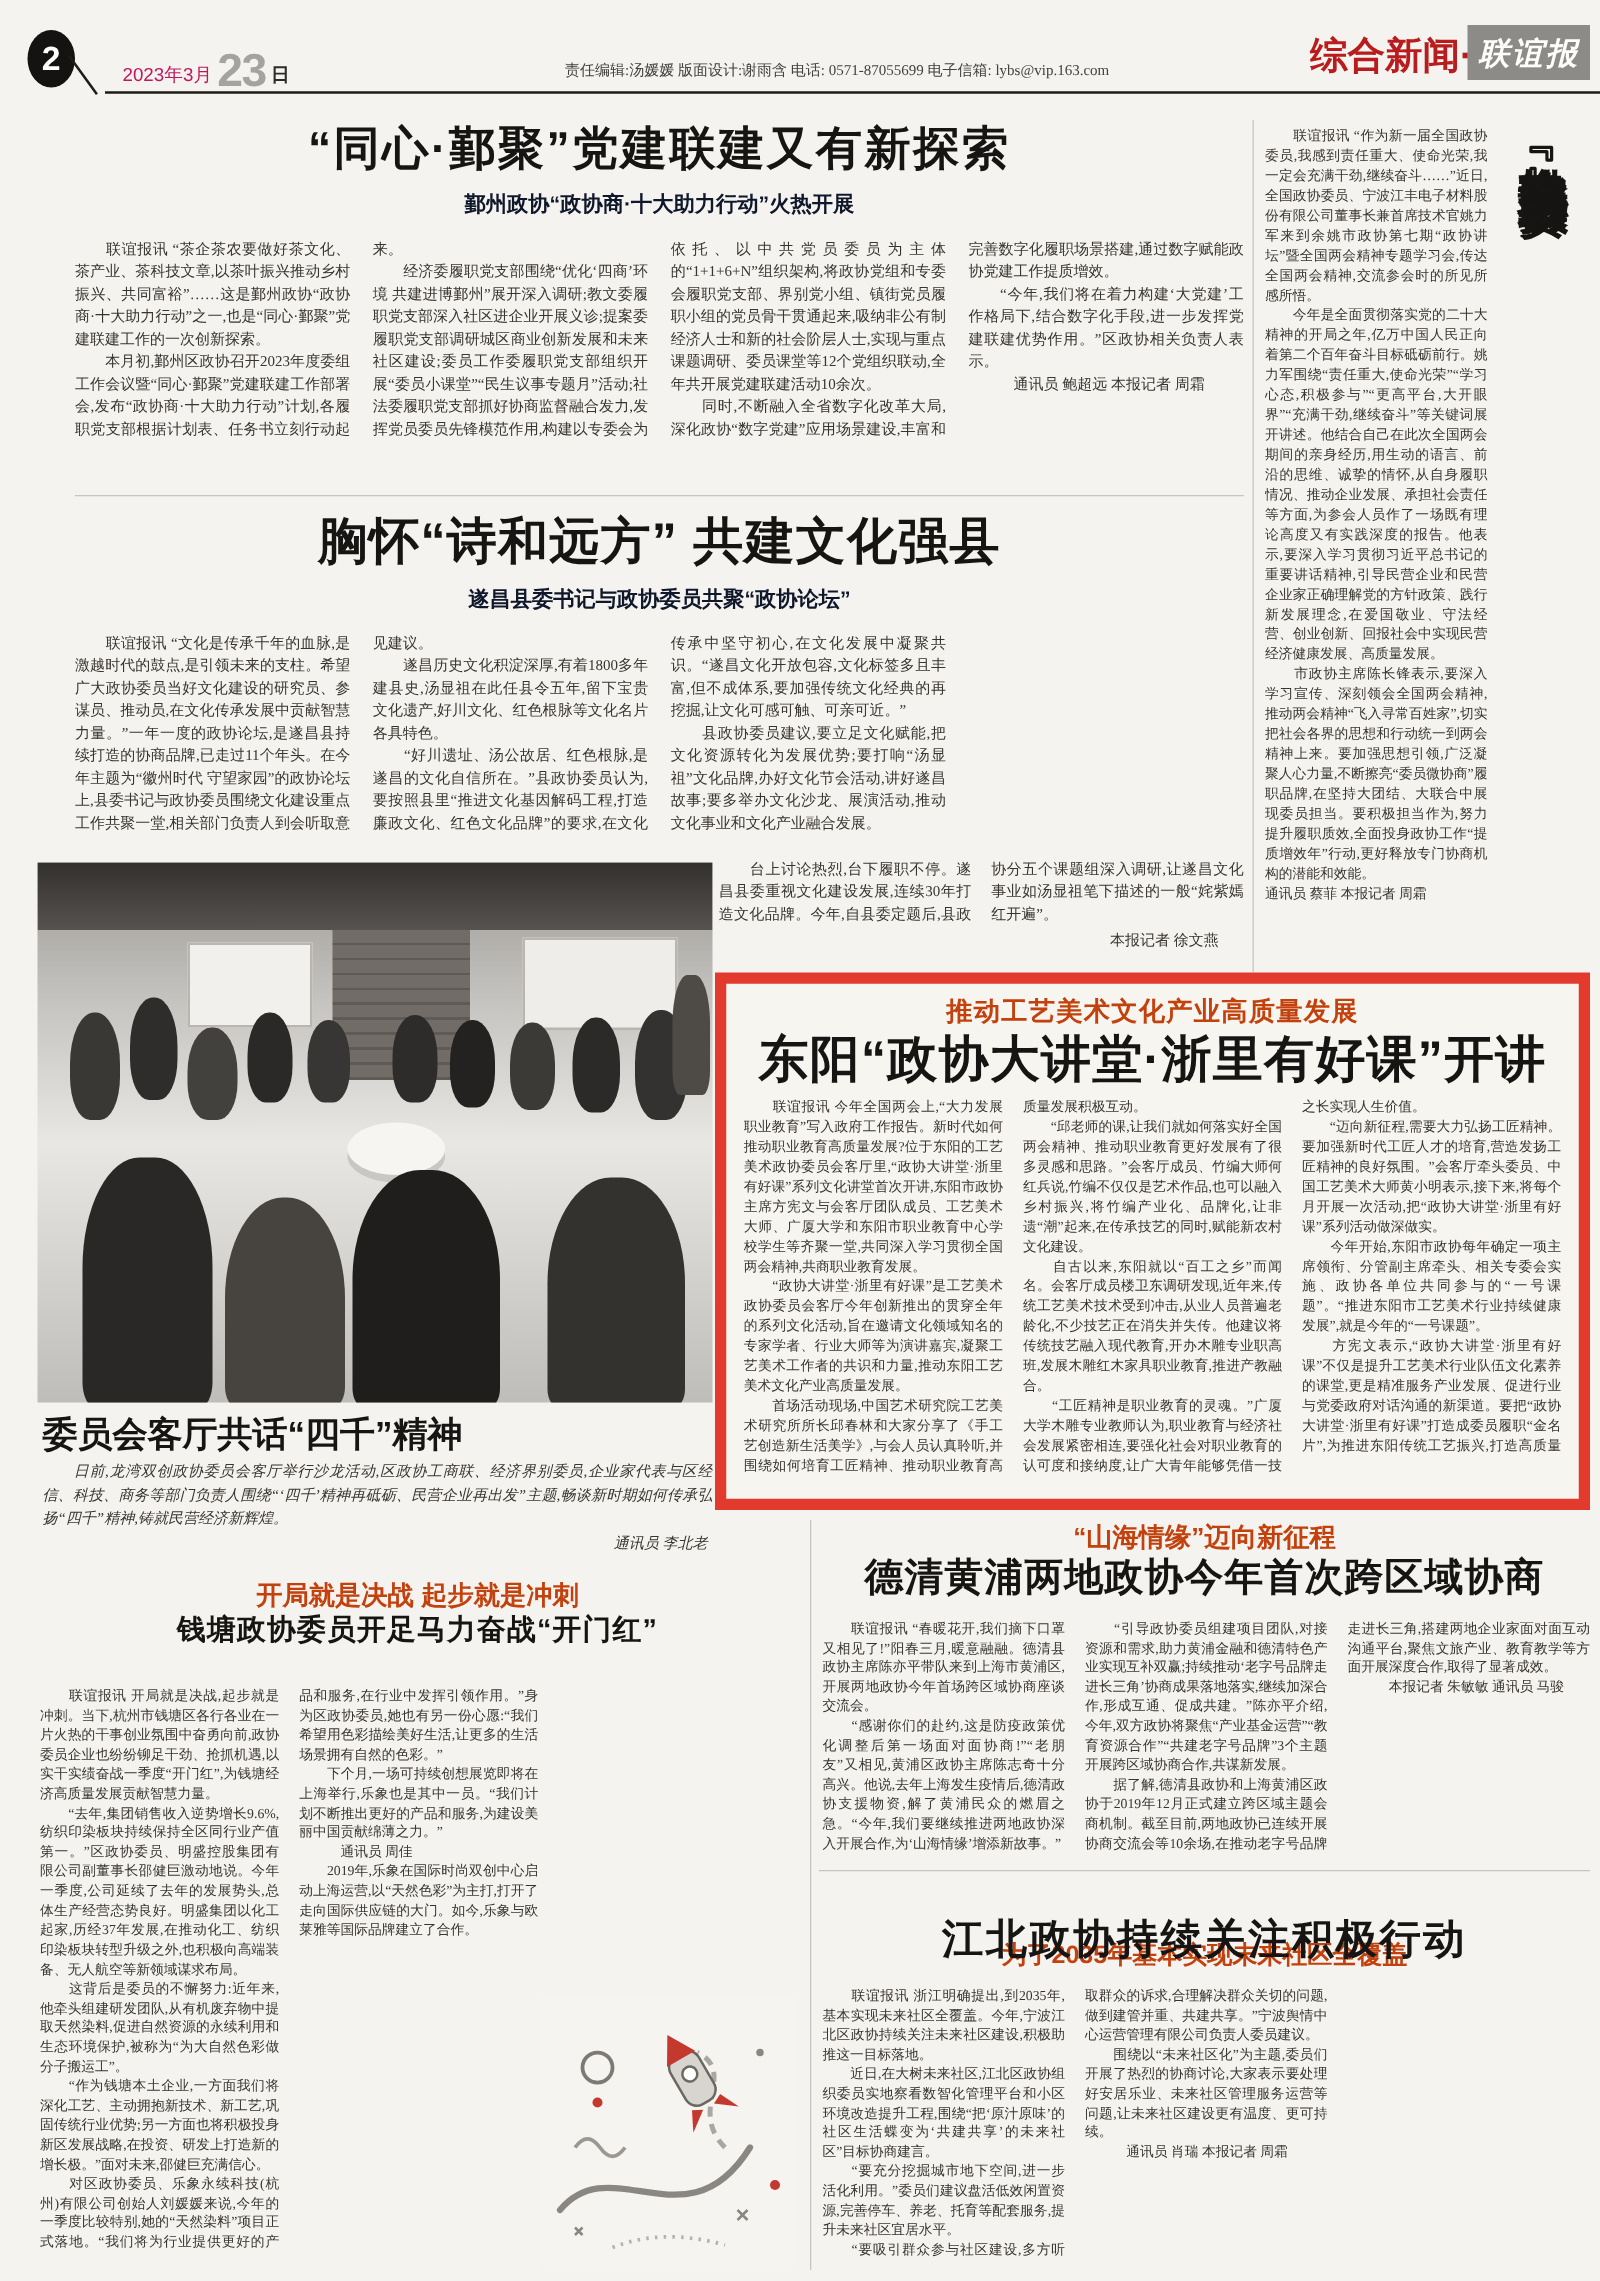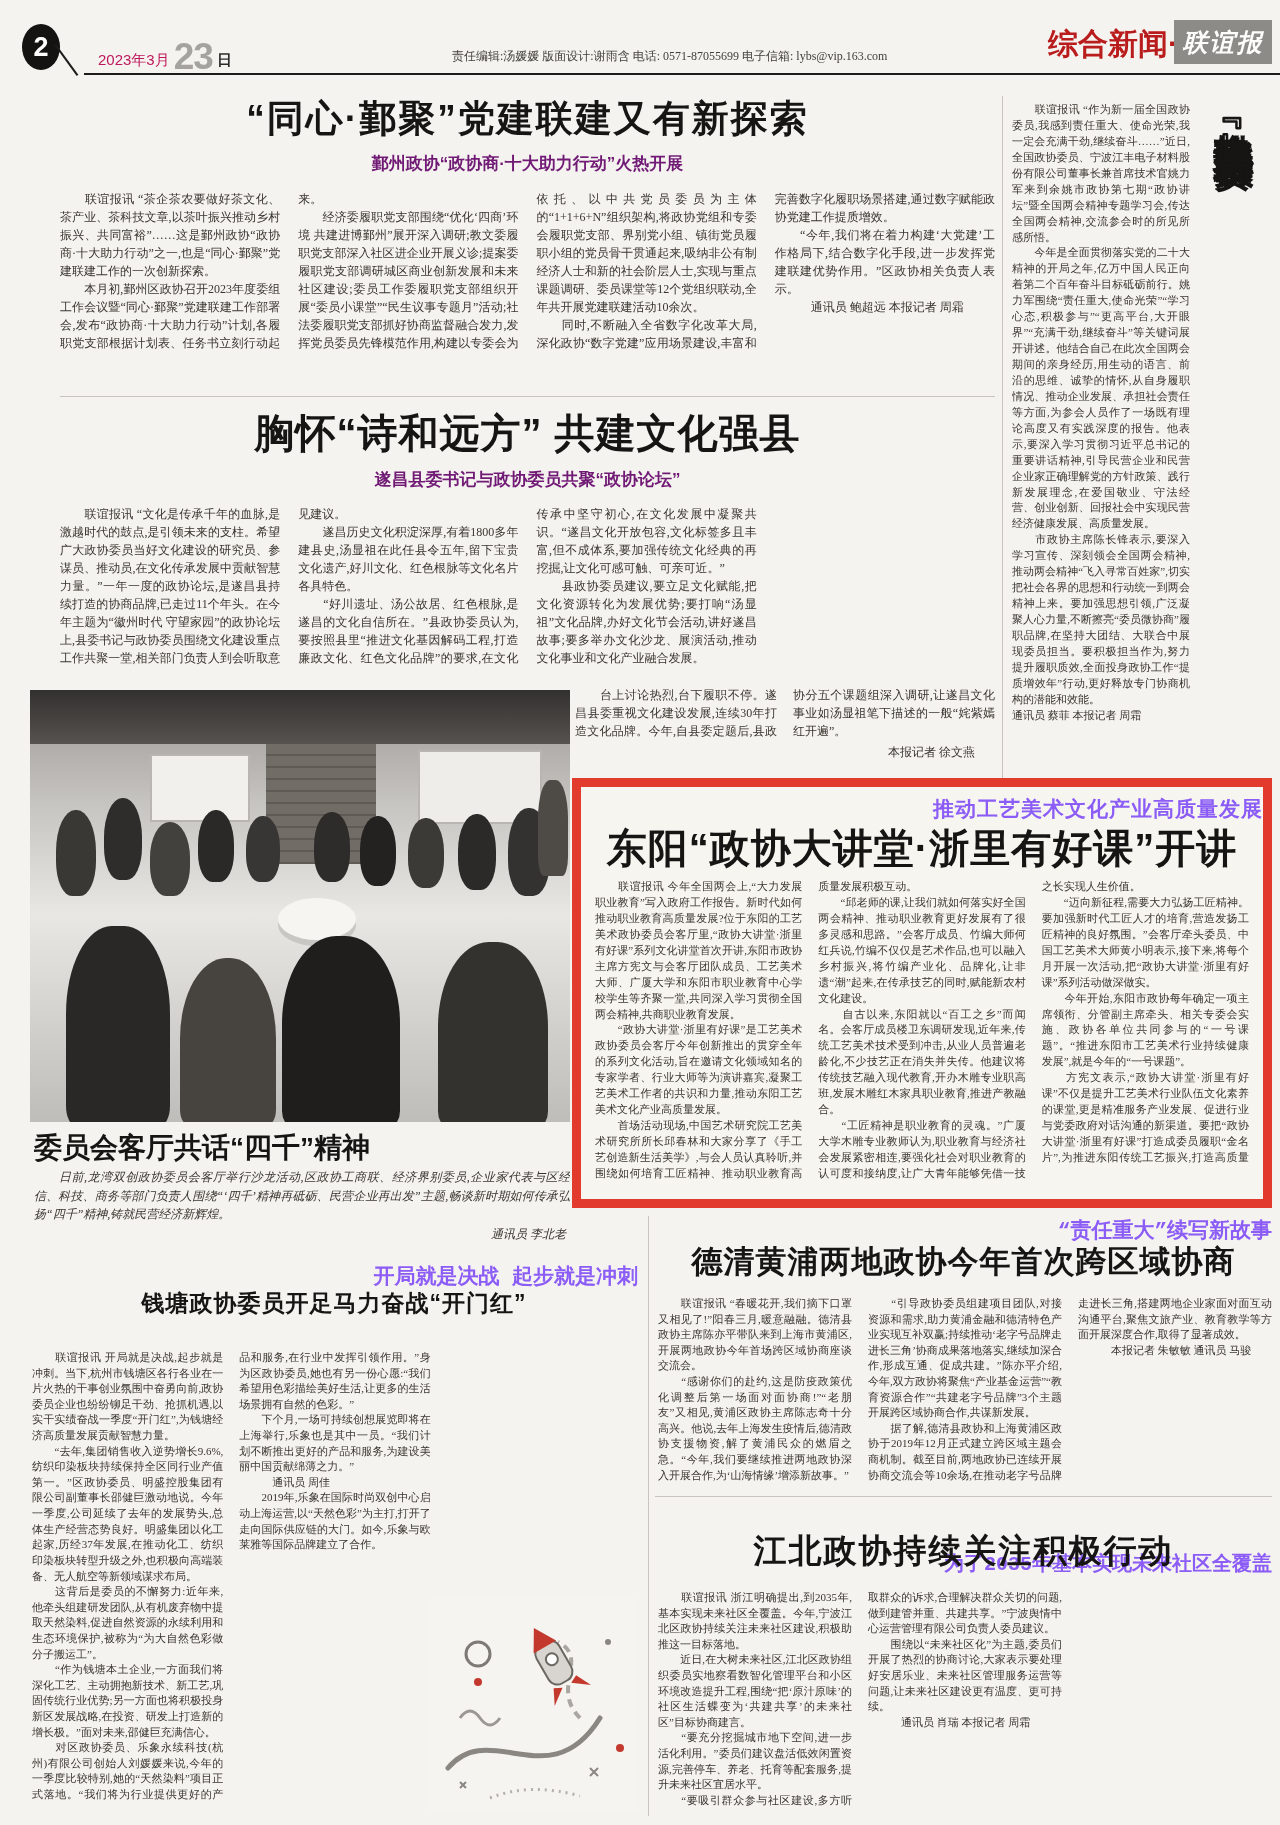--- a/index.html
+++ b/index.html
@@ -1,21 +1,21 @@
 <!DOCTYPE html>
 <html><head>
 <meta charset="utf-8">
 <style>
   html,body{margin:0;padding:0;background:#dedcd8;}
   .page{position:relative;width:1280px;height:1825px;margin:0 auto;background:#f5f3ef;
         font-family:"Liberation Serif",serif;color:#2f2d2a;overflow:hidden;}
   .abs{position:absolute;}
   .hl{font-family:"Liberation Sans",sans-serif;font-weight:900;color:#161513;text-align:center;line-height:1.15;}
-  .kicker{font-family:Liberation Mono, monospace;font-weight:800;color:#8b5cf6;text-align:right;}
-  .subhead{font-family:"Liberation Sans",sans-serif;font-weight:700;color:#701a75;text-align:center;}
+  .kicker{font-family:Liberation Sans, sans-serif;font-weight:800;color:#c2410c;text-align:center;}
+  .subhead{font-family:"Liberation Sans",sans-serif;font-weight:700;color:#0f172a;text-align:center;}
   .body-text{text-align:justify;white-space:pre-line;color:#38352f;overflow:hidden;}
   .cols4{column-count:4;column-gap:18px;column-fill:auto;}
   .cols3{column-count:3;column-gap:16px;column-fill:auto;}
   .cols2{column-count:2;column-gap:16px;column-fill:auto;}
   .hr{background:#c7c4bf;height:1px;}
   .vr{background:#c7c4bf;width:1px;}
   .blackline{background:#1d1c1a;}
   .byline-right{text-align:right;color:#38352f;}
   .fig{position:absolute;background:#2d2b29;border-radius:48% 48% 40% 40%;filter:blur(0.4px);}
   .redbox{border:9px solid #e23b2d;background:#f7f5f0;box-sizing:border-box;}
@@ -114,21 +114,21 @@
 　　首场活动现场,中国艺术研究院工艺美术研究所所长邱春林和大家分享了《手工艺创造新生活美学》,与会人员认真聆听,并围绕如何培育工匠精神、推动职业教育高质量发展积极互动。
 　　“邱老师的课,让我们就如何落实好全国两会精神、推动职业教育更好发展有了很多灵感和思路。”会客厅成员、竹编大师何红兵说,竹编不仅仅是艺术作品,也可以融入乡村振兴,将竹编产业化、品牌化,让非遗“潮”起来,在传承技艺的同时,赋能新农村文化建设。
 　　自古以来,东阳就以“百工之乡”而闻名。会客厅成员楼卫东调研发现,近年来,传统工艺美术技术受到冲击,从业人员普遍老龄化,不少技艺正在消失并失传。他建议将传统技艺融入现代教育,开办木雕专业职高班,发展木雕红木家具职业教育,推进产教融合。
 　　“工匠精神是职业教育的灵魂。”广厦大学木雕专业教师认为,职业教育与经济社会发展紧密相连,要强化社会对职业教育的认可度和接纳度,让广大青年能够凭借一技之长实现人生价值。
 　　“迈向新征程,需要大力弘扬工匠精神。要加强新时代工匠人才的培育,营造发扬工匠精神的良好氛围。”会客厅牵头委员、中国工艺美术大师黄小明表示,接下来,将每个月开展一次活动,把“政协大讲堂·浙里有好课”系列活动做深做实。
 　　今年开始,东阳市政协每年确定一项主席领衔、分管副主席牵头、相关专委会实施、政协各单位共同参与的“一号课题”。“推进东阳市工艺美术行业持续健康发展”,就是今年的“一号课题”。
 　　方宪文表示,“政协大讲堂·浙里有好课”不仅是提升工艺美术行业队伍文化素养的课堂,更是精准服务产业发展、促进行业与党委政府对话沟通的新渠道。要把“政协大讲堂·浙里有好课”打造成委员履职“金名片”,为推进东阳传统工艺振兴,打造高质量产业集群贡献智慧和力量。
 　　　通讯员 黄一凡 本报记者 董思婷</div>
   </div>
 
-  <div class="abs kicker" style="left:655px;top:1216px;width:617px;font-size:21px;">“责任重大”续写新故事</div>
+  <div class="abs kicker" style="left:655px;top:1216px;width:617px;font-size:21px;">“山海情缘”迈向新征程</div>
   <div class="abs hl" style="left:655px;top:1244px;width:617px;font-size:31px;letter-spacing:1px;">德清黄浦两地政协今年首次跨区域协商</div>
   <div class="abs body-text cols3" style="left:658px;top:1296px;width:614px;height:192px;font-size:11px;line-height:1.42;">　　联谊报讯 “春暖花开,我们摘下口罩又相见了!”阳春三月,暖意融融。德清县政协主席陈亦平带队来到上海市黄浦区,开展两地政协今年首场跨区域协商座谈交流会。
 　　“感谢你们的赴约,这是防疫政策优化调整后第一场面对面协商!”“老朋友”又相见,黄浦区政协主席陈志奇十分高兴。他说,去年上海发生疫情后,德清政协支援物资,解了黄浦民众的燃眉之急。“今年,我们要继续推进两地政协深入开展合作,为‘山海情缘’增添新故事。”
 　　“引导政协委员组建项目团队,对接资源和需求,助力黄浦金融和德清特色产业实现互补双赢;持续推动‘老字号品牌走进长三角’协商成果落地落实,继续加深合作,形成互通、促成共建。”陈亦平介绍,今年,双方政协将聚焦“产业基金运营”“教育资源合作”“共建老字号品牌”3个主题开展跨区域协商合作,共谋新发展。
 　　据了解,德清县政协和上海黄浦区政协于2019年12月正式建立跨区域主题会商机制。截至目前,两地政协已连续开展协商交流会等10余场,在推动老字号品牌走进长三角,搭建两地企业家面对面互动沟通平台,聚焦文旅产业、教育教学等方面开展深度合作,取得了显著成效。
 　　　本报记者 朱敏敏 通讯员 马骏</div>
 
   <div class="abs hr" style="left:655px;top:1496px;width:617px;"></div>
 
   <div class="abs kicker" style="left:655px;top:1506px;width:617px;font-size:20px;margin-top:44px;">为了2035年基本实现未来社区全覆盖</div>

